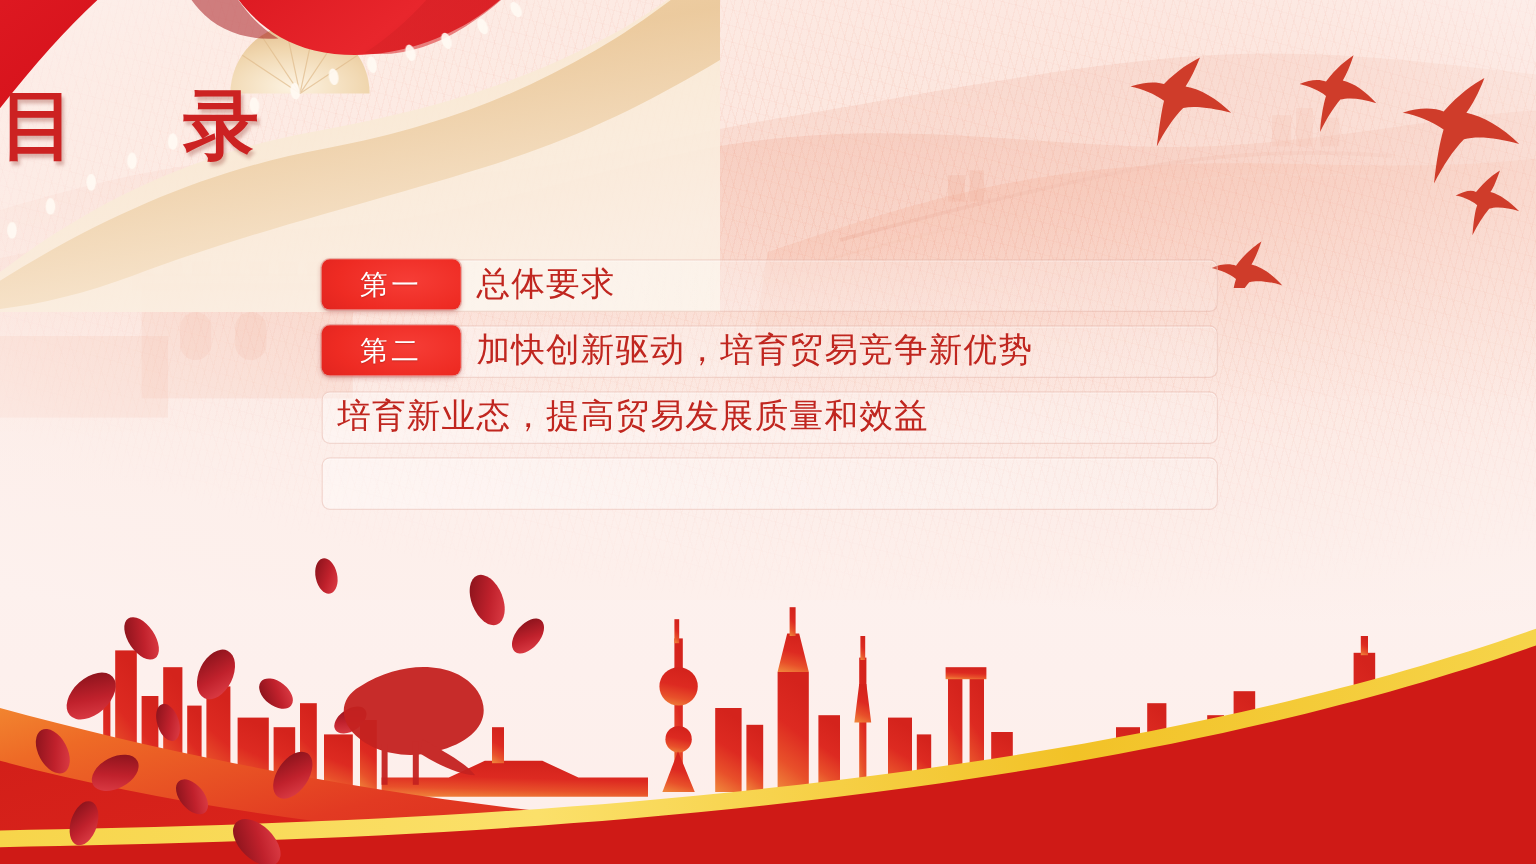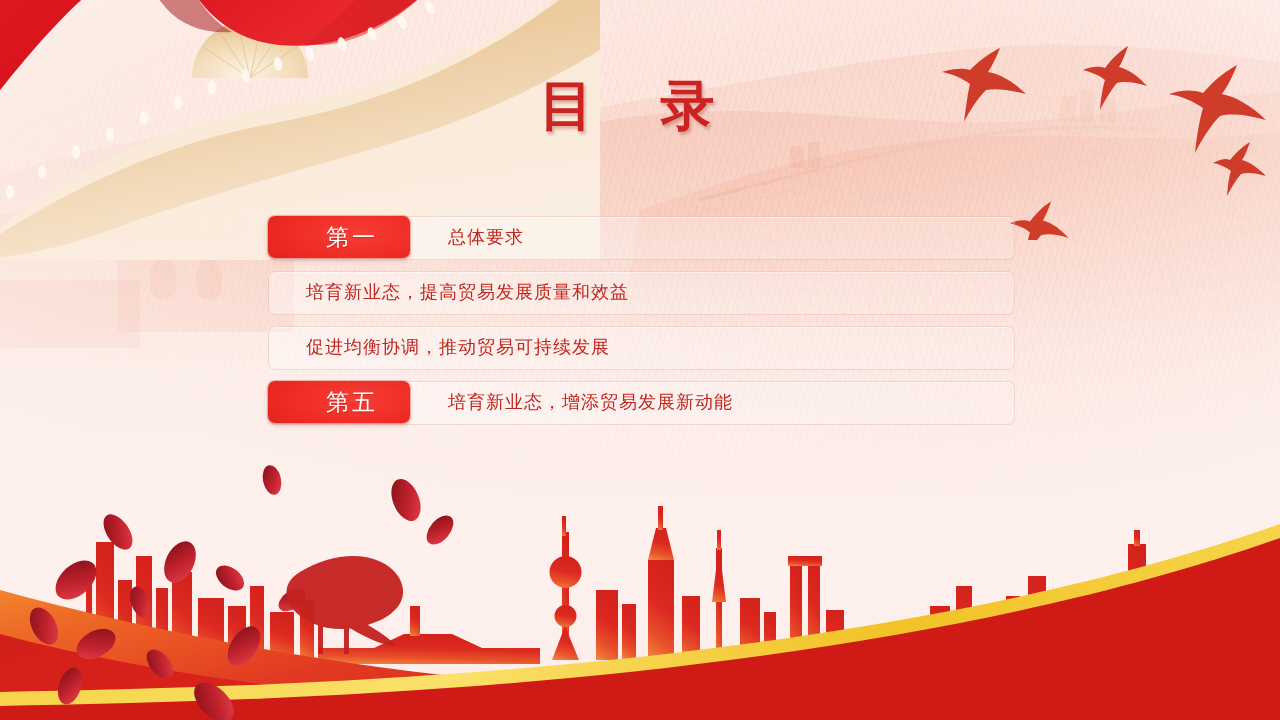--- a/index.html
+++ b/index.html
@@ -27,25 +27,25 @@
     -webkit-mask-image:radial-gradient(95% 58% at 62% 26%, #000 0%, rgba(0,0,0,.55) 48%, transparent 78%);
             mask-image:radial-gradient(95% 58% at 62% 26%, #000 0%, rgba(0,0,0,.55) 48%, transparent 78%);
     opacity:.85;
   }
 
   
   .flag-wrap{position:absolute;left:-40px;top:-70px;width:640px;height:330px;}
 
   
   .title{
-    position:absolute;left:0;right:0;top:78px;text-align:center;
-    font-size:54px;line-height:1;letter-spacing:26px;
+    position:absolute;left:0;right:0;top:78px;text-align:left;
+    font-size:63px;line-height:1;letter-spacing:26px;
     color:#cc2222;font-weight:700;
     text-shadow:2px 3px 3px rgba(140,40,30,.30);
-    font-family:Liberation Sans, sans-serif;
+    font-family:Liberation Mono, monospace;
   }
 
   
   .toc{position:absolute;left:268px;top:216px;width:748px;}
   .toc-row{
     position:relative;height:42px;margin-bottom:13px;display:flex;align-items:stretch;
   }
   .row-panel{
     position:absolute;left:0;top:0;width:745px;height:42px;
     border:1px solid rgba(214,150,132,.30);
@@ -57,27 +57,26 @@
     position:relative;z-index:2;
     width:116px;height:42px;flex:0 0 116px;
     border-radius:7px;
     background:
       radial-gradient(120% 150% at 62% 42%, #f63d36 0%, #ee2b23 42%, #d9201c 78%, #c81a17 100%);
     box-shadow:0 2px 4px rgba(160,30,25,.30), 0 0 0 1px rgba(200,35,30,.25);
     display:flex;align-items:center;justify-content:center;
     color:#ffffff;font-size:23px;letter-spacing:3px;
     font-family:"DejaVu Serif","Liberation Serif",serif;
     text-shadow:0 1px 1px rgba(120,20,15,.35);
-    padding-left:26px;
   }
   .item-label{
     position:relative;z-index:2;
     display:flex;align-items:center;
-    margin-left:38px;
-    color:#c0261f;font-size:18px;letter-spacing:1px;
+    margin-left:13px;
+    color:#c0261f;font-size:28px;letter-spacing:1px;
     font-family:"DejaVu Serif","Liberation Serif",serif;
     white-space:nowrap;
   }
 
   
   .bottom-art{position:absolute;left:0;bottom:0;width:1280px;height:300px;}
 </style>
 </head>
 <body>
 
@@ -226,36 +225,35 @@
   <div class="title">目  录</div>
 
   <div class="toc">
 
     <div class="toc-row">
       <div class="row-panel"></div>
       <div class="badge">第一</div>
       <div class="item-label">总体要求</div>
     </div>
 
+    <div class="toc-row">
+      <div class="row-panel"></div>
+      <div class="badge">第二</div>
+      <div class="item-label">加快创新驱动，培育贸易竞争新优势</div>
+    </div>
 
     <div class="toc-row">
       <div class="row-panel"></div>
       <div class="item-label">培育新业态，提高贸易发展质量和效益</div>
     </div>
 
     <div class="toc-row">
       <div class="row-panel"></div>
-      <div class="item-label">促进均衡协调，推动贸易可持续发展</div>
     </div>
 
-    <div class="toc-row">
-      <div class="row-panel"></div>
-      <div class="badge">第五</div>
-      <div class="item-label">培育新业态，增添贸易发展新动能</div>
-    </div>
 
   </div>
 
   <div class="bottom-art">
     <svg width="1280" height="300" viewBox="0 0 1280 300">
       <defs>
         <linearGradient id="skyG" x1="0" y1="1" x2="0.2" y2="0">
           <stop offset="0%" stop-color="#f08a3c"></stop>
           <stop offset="28%" stop-color="#e8502a"></stop>
           <stop offset="60%" stop-color="#dd2a21"></stop>

